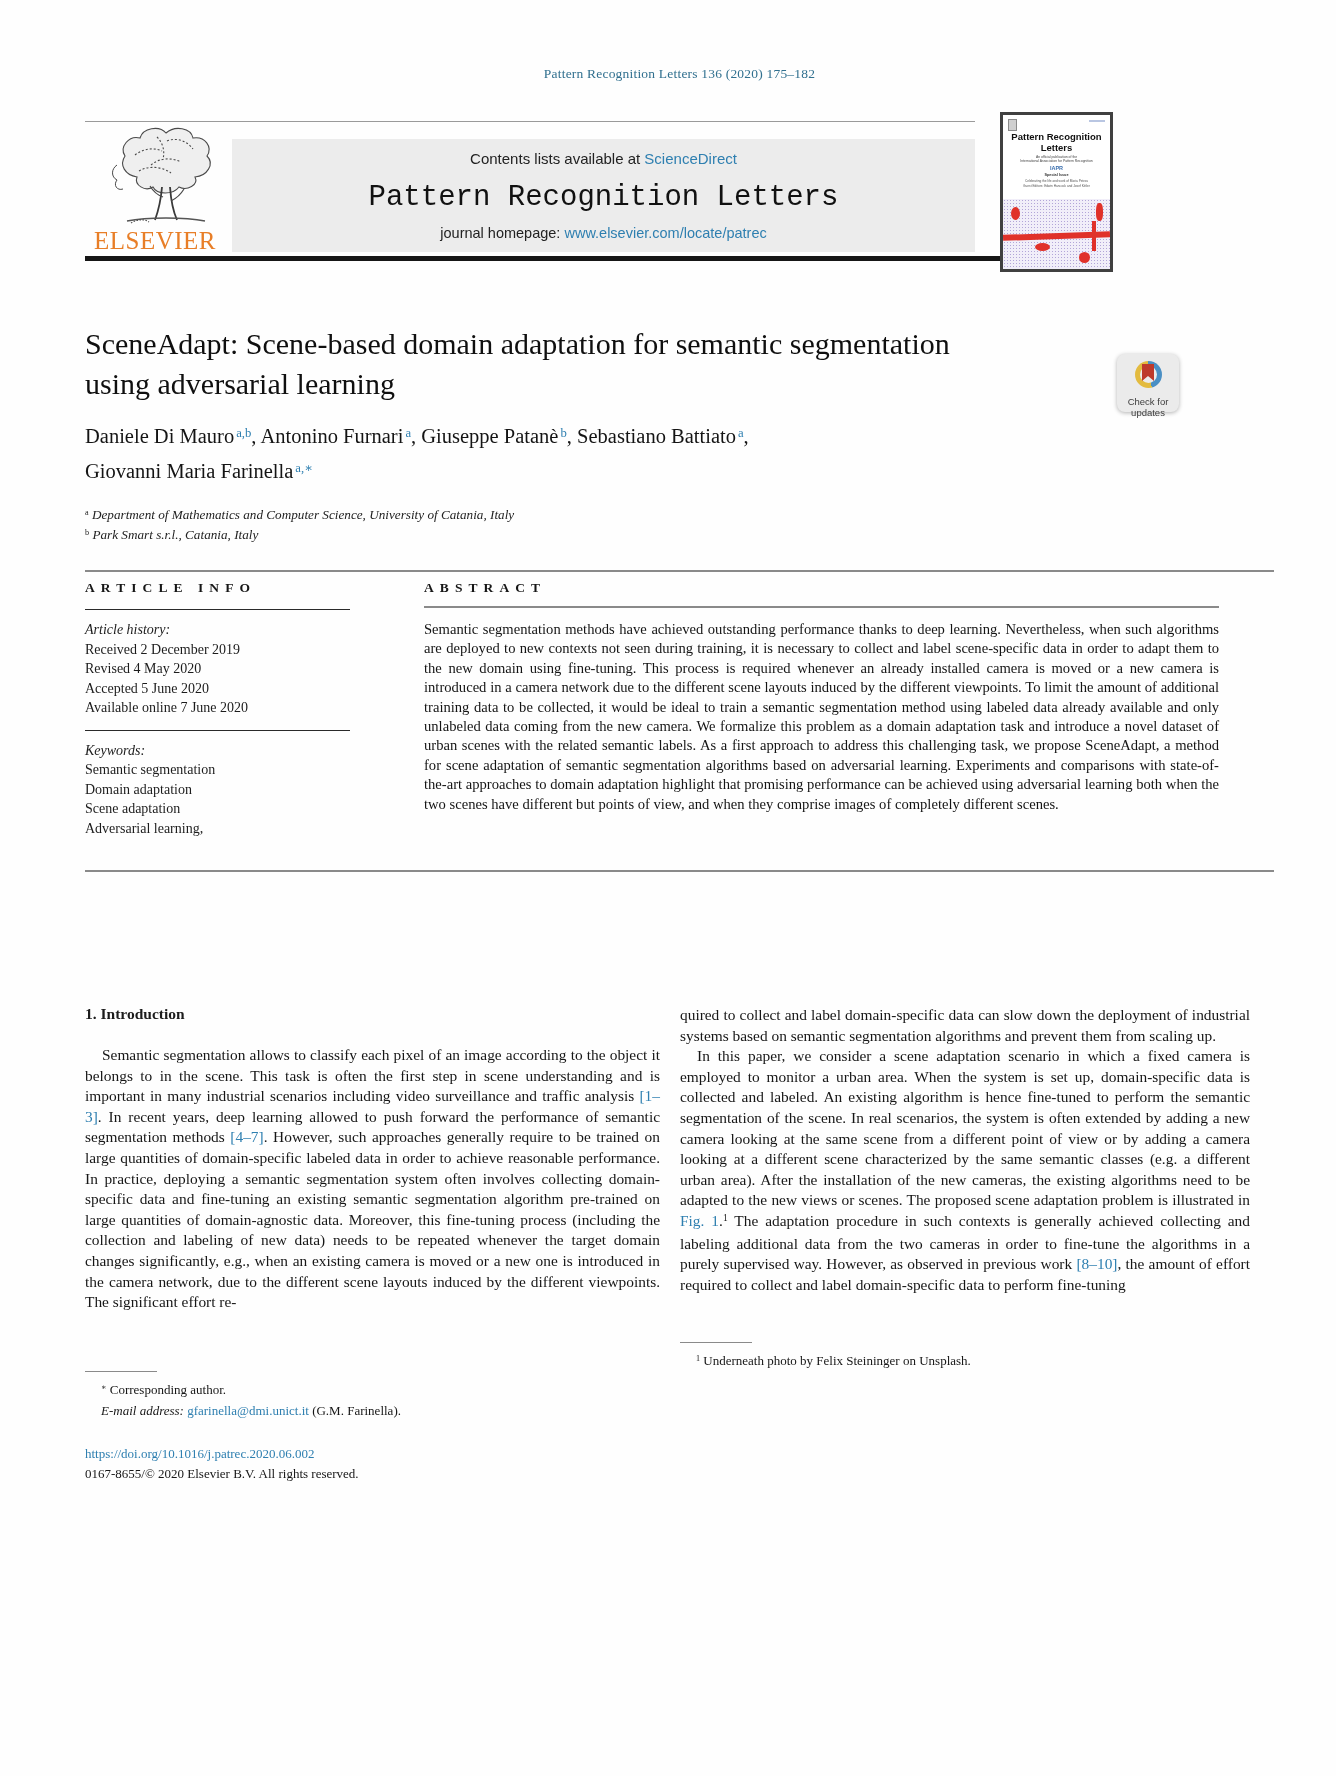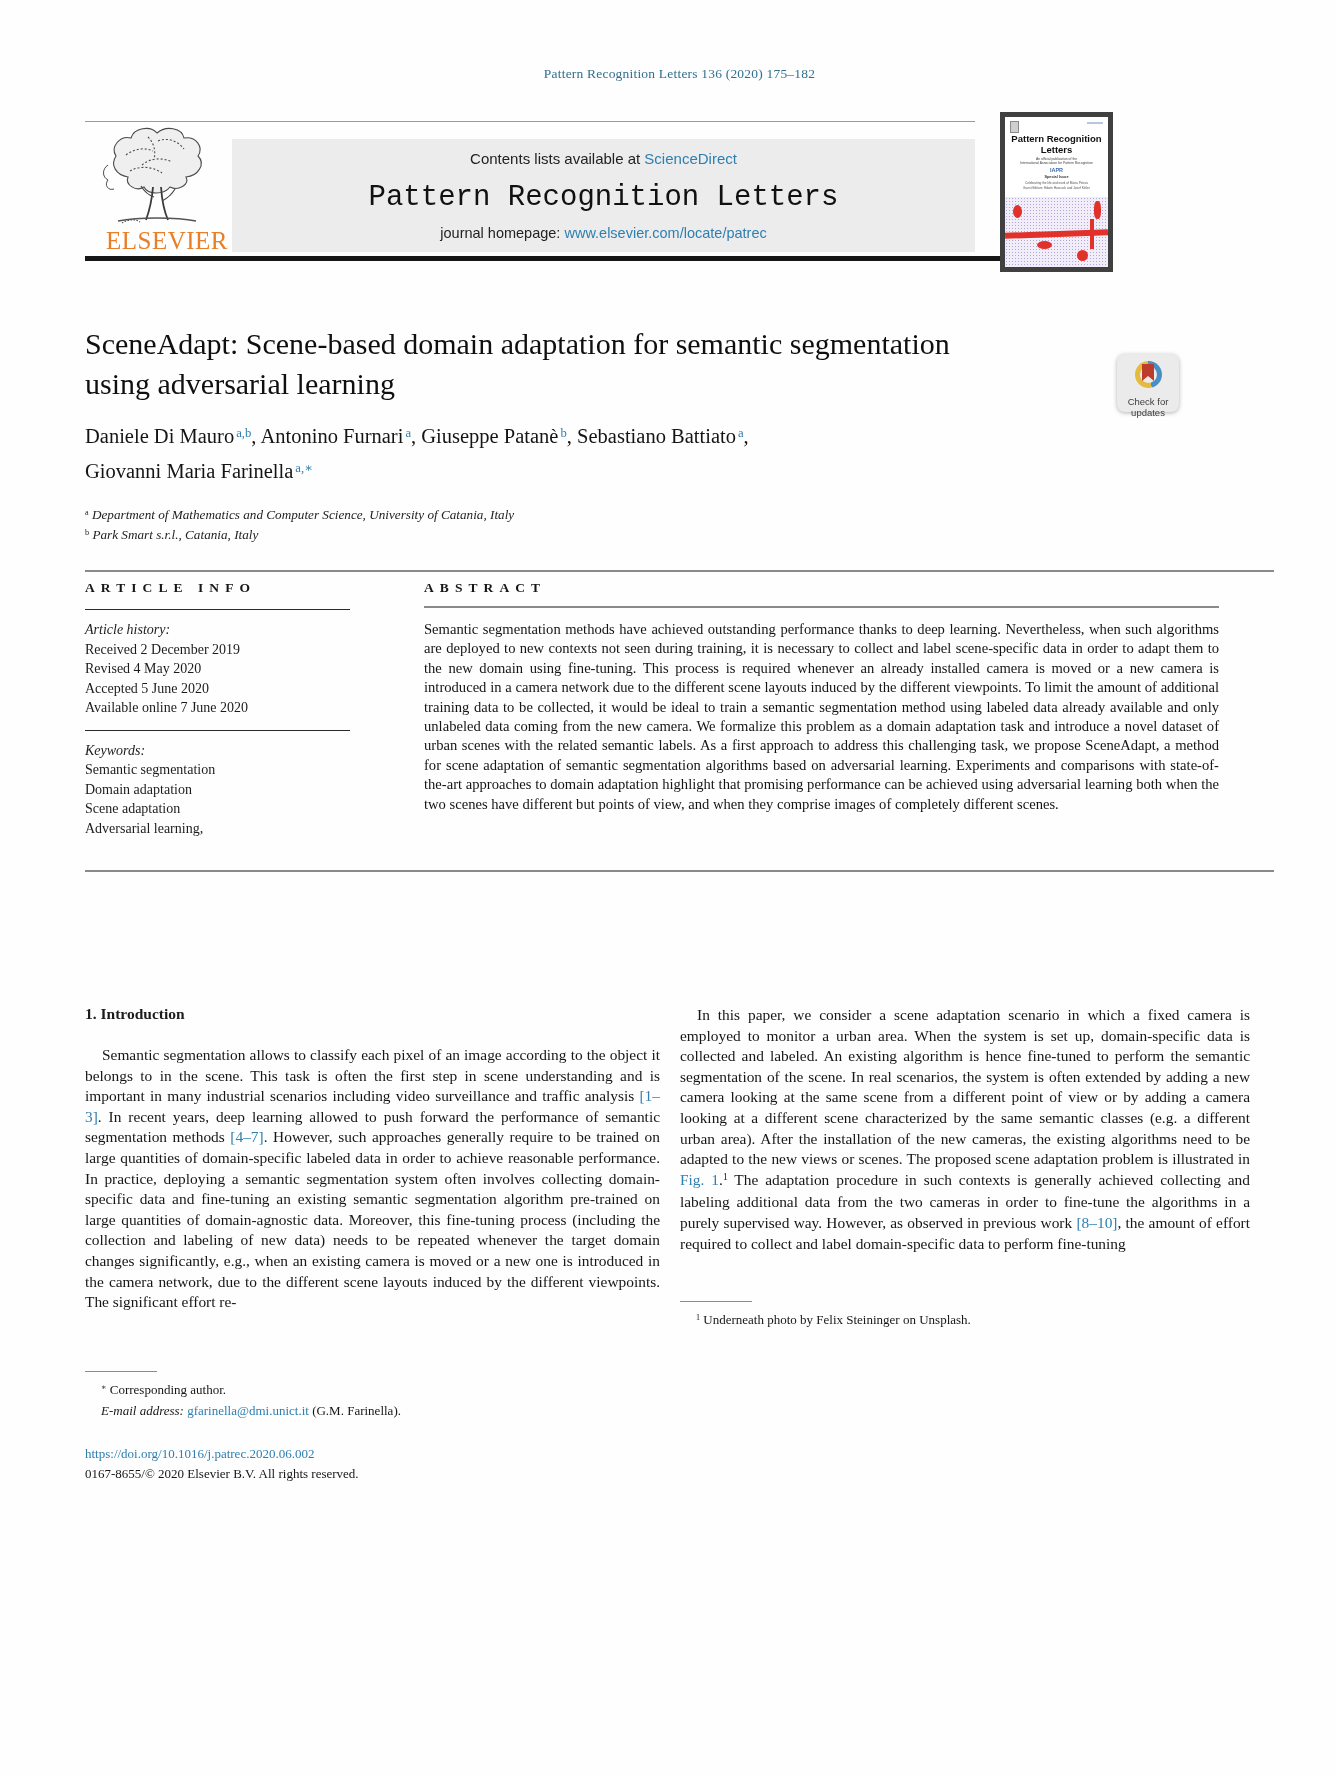--- a/index.html
+++ b/index.html
@@ -9,32 +9,32 @@
     font-family:"Liberation Serif","DejaVu Serif",serif; color:#1c1c1c; overflow:hidden;
   }
   .content { padding:0 62px 0 85px; }
 
   
   .citation { margin-top:66px; text-align:center; font-size:13.5px; color:#31708F; letter-spacing:.2px; }
 
   
   .header { position:relative; height:165px; margin-top:30px; }
   .topline { position:absolute; top:9px; left:0; width:890px; border-top:1.5px solid #9a9a9a; }
-  .logo-col { position:absolute; top:13px; left:0; width:143px; height:148px; text-align:right; }
+  .logo-col { position:absolute; top:13px; left:9px; width:143px; height:148px; text-align:left; }
   .logo-col svg { display:block; margin:0 auto; }
   .elsevier-word { font-size:25px; color:#E87E27; letter-spacing:.5px; margin-top:-2px; font-family:"Liberation Serif",serif; }
   .graybox { position:absolute; top:27px; left:147px; width:743px; height:113px; background:#ECECEC; text-align:center; }
   .contents-line { font-family:"Liberation Sans",sans-serif; font-size:15px; margin-top:11px; color:#222; }
   .journal-title { font-size:29px; margin-top:14px; color:#111;font-family:Liberation Mono, monospace; }
   .homepage-line { font-family:Liberation Sans, sans-serif; font-size:14.5px; margin-top:11px; color:#222; }
   .link { color:#2E7FB0; }
   .blackbar { position:absolute; top:144px; left:0; width:1028px; height:5px; background:#161616; }
 
   
-  .cover { position:absolute; top:0; left:915px; width:113px; height:160px; background:#fff; border:5px solid #404040; font-family:"Liberation Sans",sans-serif; }
+  .cover { position:absolute; top:0; left:915px; width:113px; height:160px; background:#fff; border:3px solid #404040; font-family:"Liberation Sans",sans-serif; }
   .cover-minilogo { position:absolute; top:4px; left:5px; width:9px; height:12px; background:#cfcfcf; border:.5px solid #8a8a8a; }
   .cover-volume-dash { position:absolute; top:5px; right:5px; width:16px; height:2px; background:#b9c6e2; }
   .cover-title { margin-top:17px; text-align:center; font-weight:bold; font-size:9.5px; line-height:10.5px; color:#111; }
   .cover-sub { margin-top:2px; text-align:center; font-size:3.4px; line-height:4px; color:#444; }
   .cover-iapr { margin-top:2px; text-align:center; font-size:5.5px; color:#3b6fae; font-weight:bold; }
   .cover-si { margin-top:2px; text-align:center; font-size:3.8px; font-weight:bold; color:#333; }
   .cover-line { margin-top:1.5px; text-align:center; font-size:3.2px; color:#555; }
   .cover-noise { position:absolute; bottom:0; left:0; right:0; height:70px; overflow:hidden;
     background:
       radial-gradient(#b2a5d8 .8px, transparent .8px),
@@ -220,20 +220,21 @@
               <div class="para fn-line"><span class="s-italic">E-mail address:</span><span> </span><span class="s-link">gfarinella@dmi.unict.it</span><span> (G.M. Farinella).</span></div>
             </div>
           <div class="doi-block">
               <div class="para"><span class="s-link">https://doi.org/10.1016/j.patrec.2020.06.002</span></div>
               <div class="para"><span>0167-8655/© 2020 Elsevier B.V. All rights reserved.</span></div>
             </div>
         </div>
       </div>
       <div>
         <div>
+            <div class="para"><span>quired to collect and label domain-specific data can slow down the deployment of industrial systems based on semantic segmentation algorithms and prevent them from scaling up.</span></div>
             <div class="para indent"><span>In this paper, we consider a scene adaptation scenario in which a fixed camera is employed to monitor a urban area. When the system is set up, domain-specific data is collected and labeled. An existing algorithm is hence fine-tuned to perform the semantic segmentation of the scene. In real scenarios, the system is often extended by adding a new camera looking at the same scene from a different point of view or by adding a camera looking at a different scene characterized by the same semantic classes (e.g. a different urban area). After the installation of the new cameras, the existing algorithms need to be adapted to the new views or scenes. The proposed scene adaptation problem is illustrated in </span><span class="s-link">Fig. 1</span><span>.</span><span class="s-sup">1</span><span> The adaptation procedure in such contexts is generally achieved collecting and labeling additional data from the two cameras in order to fine-tune the algorithms in a purely supervised way. However, as observed in previous work </span><span class="s-link">[8–10]</span><span>, the amount of effort required to collect and label domain-specific data to perform fine-tuning</span></div>
           </div>
         <div class="fn-right">
           <div class="fn-rule"></div>
           <div class="fn-body">
               <div class="para fn-line"><span class="s-sup">1</span><span> Underneath photo by Felix Steininger on Unsplash.</span></div>
             </div>
         </div>
       </div>
     </div>

